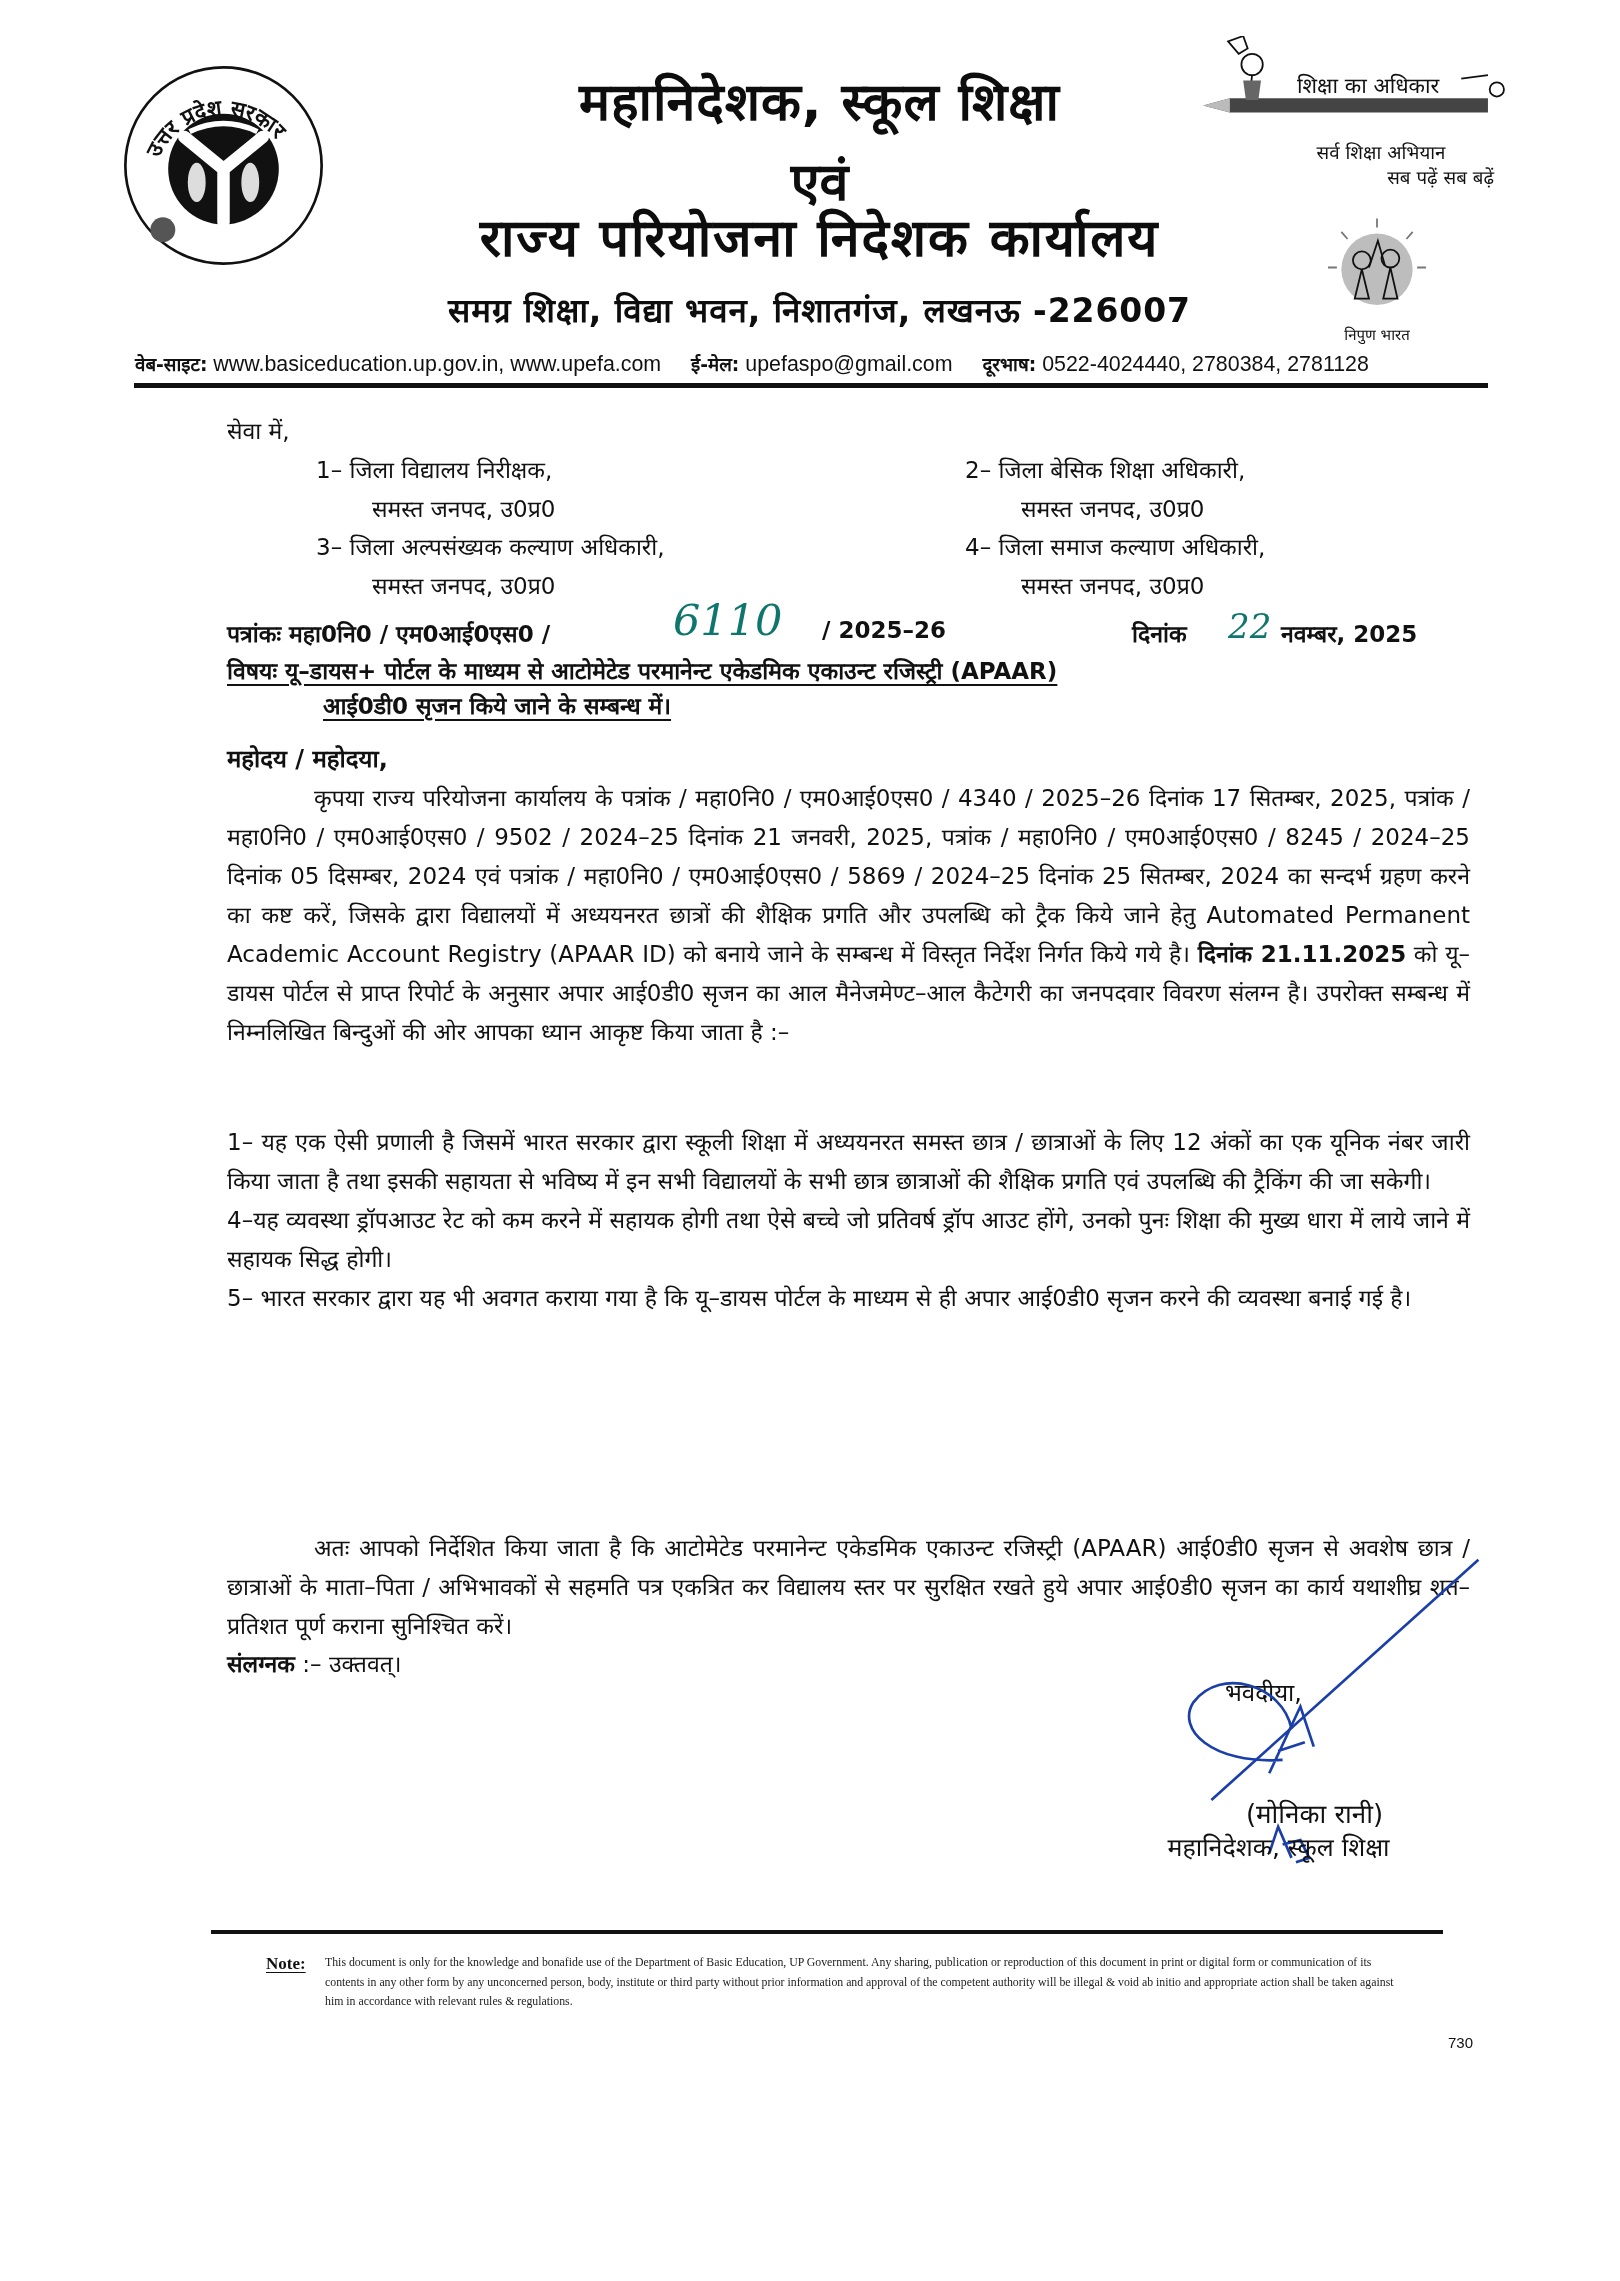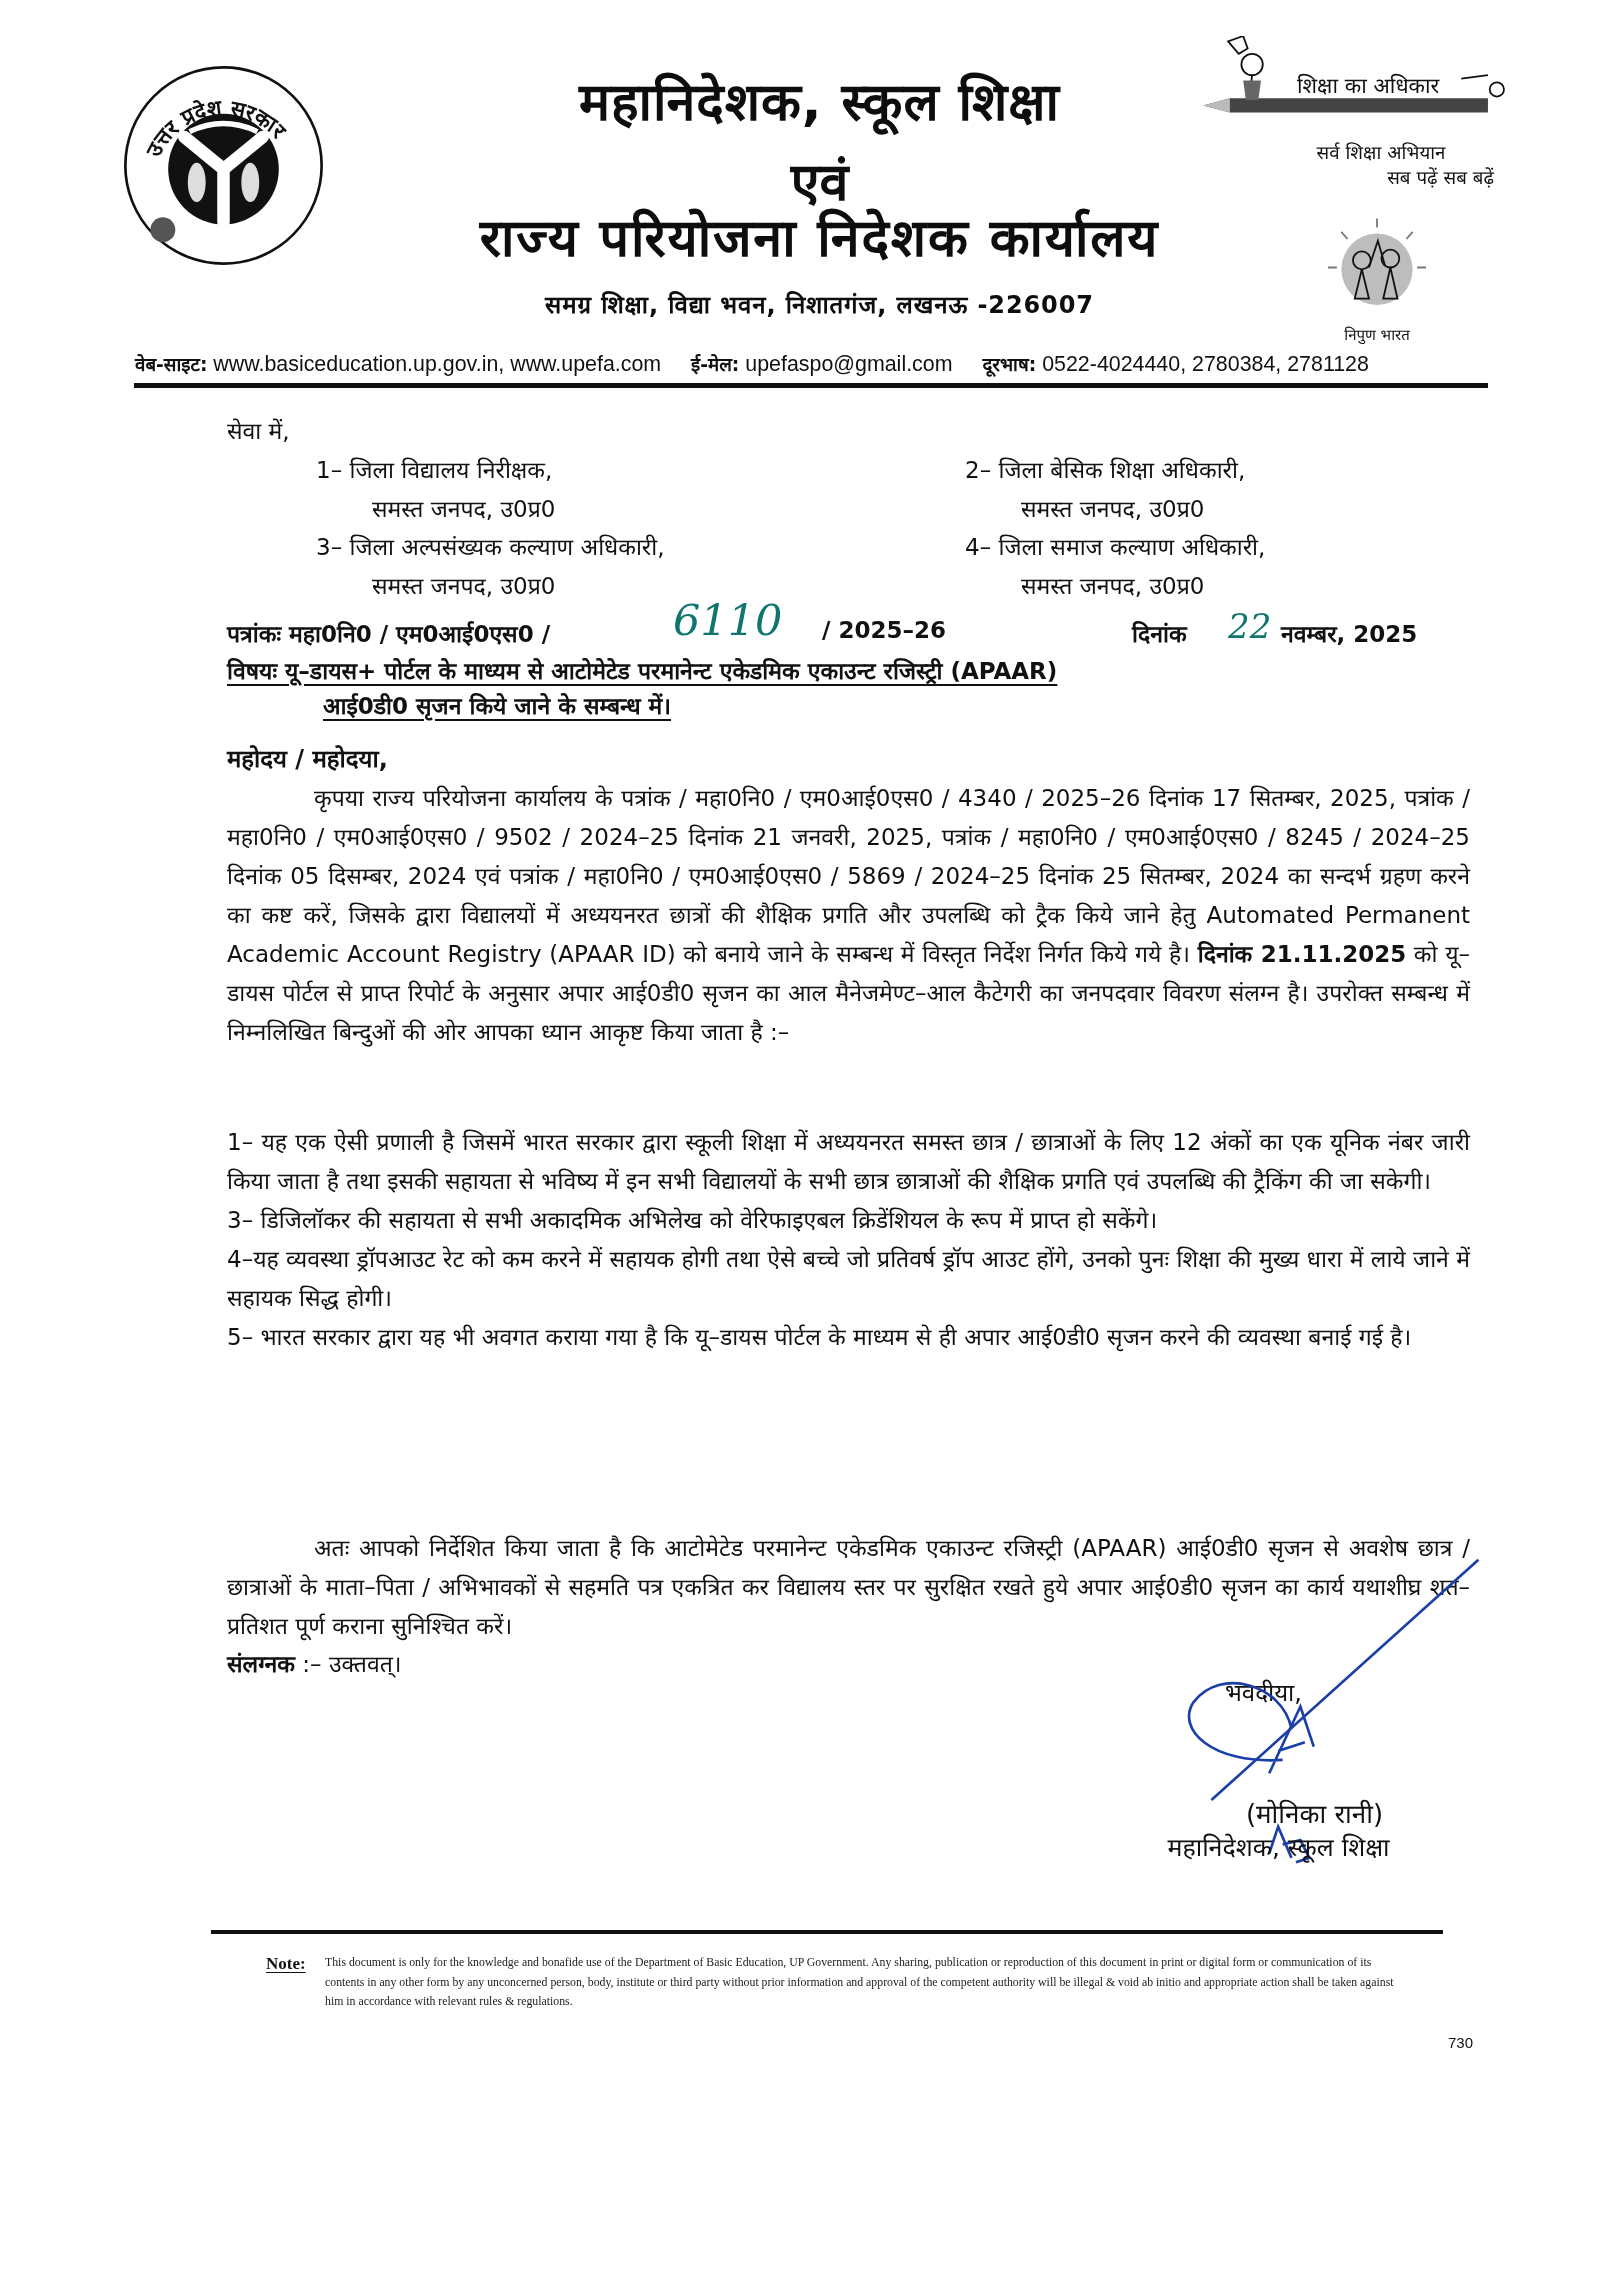--- a/index.html
+++ b/index.html
@@ -14,21 +14,21 @@
   .logo {
     left: 120px; top: 62px; width: 207px; height: 207px;
   }
   .head-title {
     left: 374px; width: 891px; text-align: center;
     font-family: "DejaVu Sans", sans-serif; font-weight: bold; color: #0d0d0d;
   }
   .ht1 { top: 64px; font-size: 52px; letter-spacing: 0.9px; }
   .ht2 { top: 144px; font-size: 52px; }
   .ht3 { top: 200px; font-size: 52px; letter-spacing: 1.8px; }
-  .ht4 { top: 287px; font-size: 24px; letter-spacing: 0.9px; }
+  .ht4 { top: 287px; font-size: 33px; letter-spacing: 0.9px; }
 
   .rte-art { left: 1194px; top: 36px; width: 312px; height: 89px; }
   .rte-text { left: 1297px; top: 70px; font-size: 21.4px; }
   .ssa1 { left: 1301px; top: 139px; font-size: 18.7px; width: 160px; text-align:center; }
   .ssa2 { left: 1334px; top: 164px; font-size: 18.7px; width: 160px; text-align:right; }
   .nipun { left: 1319px; top: 214px; width: 116px; height: 107px; }
   .nipun-text { left: 1319px; top: 324px; font-size: 15px; width: 116px; text-align:center; }
 
   .contact {
     left: 135px; top: 351px; font-size: 21.4px; white-space: nowrap;
@@ -181,21 +181,20 @@
 <div class="abs salutation">महोदय / महोदया,</div>
 
 <div class="abs para p1">
   <span>कृपया राज्य परियोजना कार्यालय के पत्रांक / महा0नि0 / एम0आई0एस0 / 4340 / 2025–26 दिनांक 17 सितम्बर, 2025, पत्रांक / महा0नि0 / एम0आई0एस0 / 9502 / 2024–25 दिनांक 21 जनवरी, 2025, पत्रांक / महा0नि0 / एम0आई0एस0 / 8245 / 2024–25 दिनांक 05 दिसम्बर, 2024 एवं पत्रांक / महा0नि0 / एम0आई0एस0 / 5869 / 2024–25 दिनांक 25 सितम्बर, 2024 का सन्दर्भ ग्रहण करने का कष्ट करें, जिसके द्वारा विद्यालयों में अध्ययनरत छात्रों की शैक्षिक प्रगति और उपलब्धि को ट्रैक किये जाने हेतु Automated Permanent Academic Account Registry (APAAR ID) को बनाये जाने के सम्बन्ध में विस्तृत निर्देश निर्गत किये गये है।</span>
   <span class="bold">दिनांक 21.11.2025</span>
   <span>को यू–डायस पोर्टल से प्राप्त रिपोर्ट के अनुसार अपार आई0डी0 सृजन का आल मैनेजमेण्ट–आल कैटेगरी का जनपदवार विवरण संलग्न है। उपरोक्त सम्बन्ध में निम्नलिखित बिन्दुओं की ओर आपका ध्यान आकृष्ट किया जाता है :–</span>
 </div>
 
 <div class="abs para p-points">
   <div>1– यह एक ऐसी प्रणाली है जिसमें भारत सरकार द्वारा स्कूली शिक्षा में अध्ययनरत समस्त छात्र / छात्राओं के लिए 12 अंकों का एक यूनिक नंबर जारी किया जाता है तथा इसकी सहायता से भविष्य में इन सभी विद्यालयों के सभी छात्र छात्राओं की शैक्षिक प्रगति एवं उपलब्धि की ट्रैकिंग की जा सकेगी।</div>
-  <div>3– डिजिलॉकर की सहायता से सभी अकादमिक अभिलेख को वेरिफाइएबल क्रिडेंशियल के रूप में प्राप्त हो सकेंगे।</div>
   <div>4–यह व्यवस्था ड्रॉपआउट रेट को कम करने में सहायक होगी तथा ऐसे बच्चे जो प्रतिवर्ष ड्रॉप आउट होंगे, उनको पुनः शिक्षा की मुख्य धारा में लाये जाने में सहायक सिद्ध होगी।</div>
   <div>5– भारत सरकार द्वारा यह भी अवगत कराया गया है कि यू–डायस पोर्टल के माध्यम से ही अपार आई0डी0 सृजन करने की व्यवस्था बनाई गई है।</div>
 </div>
 
 <div class="abs para p-final">अतः आपको निर्देशित किया जाता है कि आटोमेटेड परमानेन्ट एकेडमिक एकाउन्ट रजिस्ट्री (APAAR) आई0डी0 सृजन से अवशेष छात्र / छात्राओं के माता–पिता / अभिभावकों से सहमति पत्र एकत्रित कर विद्यालय स्तर पर सुरक्षित रखते हुये अपार आई0डी0 सृजन का कार्य यथाशीघ्र शत–प्रतिशत पूर्ण कराना सुनिश्चित करें।</div>
 
 <div class="abs enclosure">
   <span class="bold">संलग्नक</span>
   <span>:– उक्तवत्।</span>
 </div>

